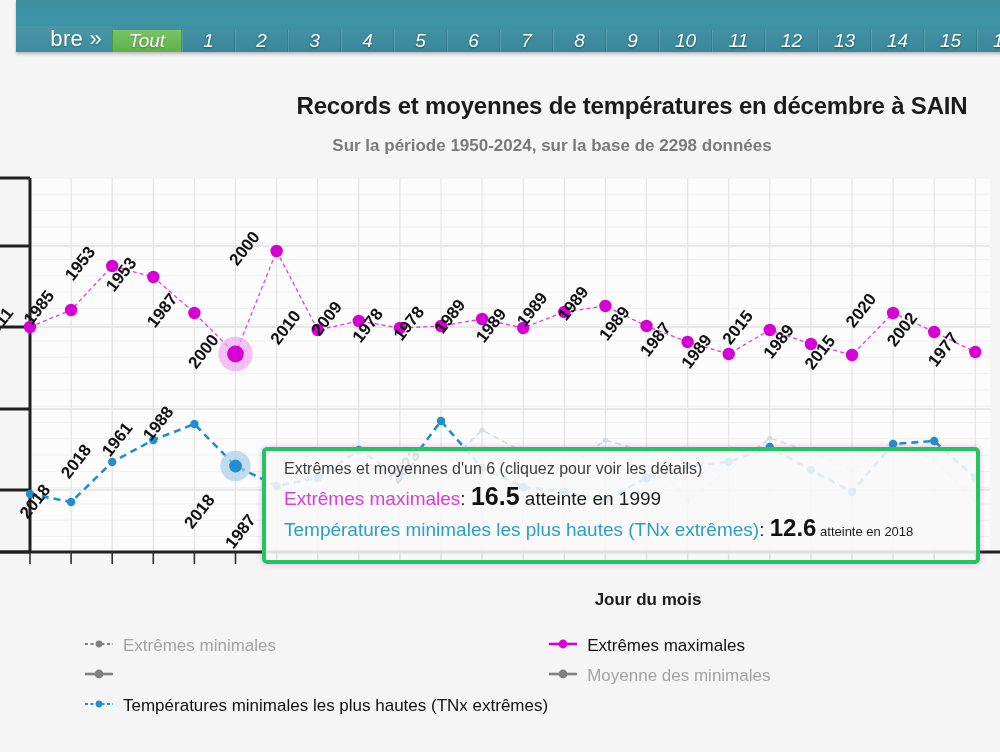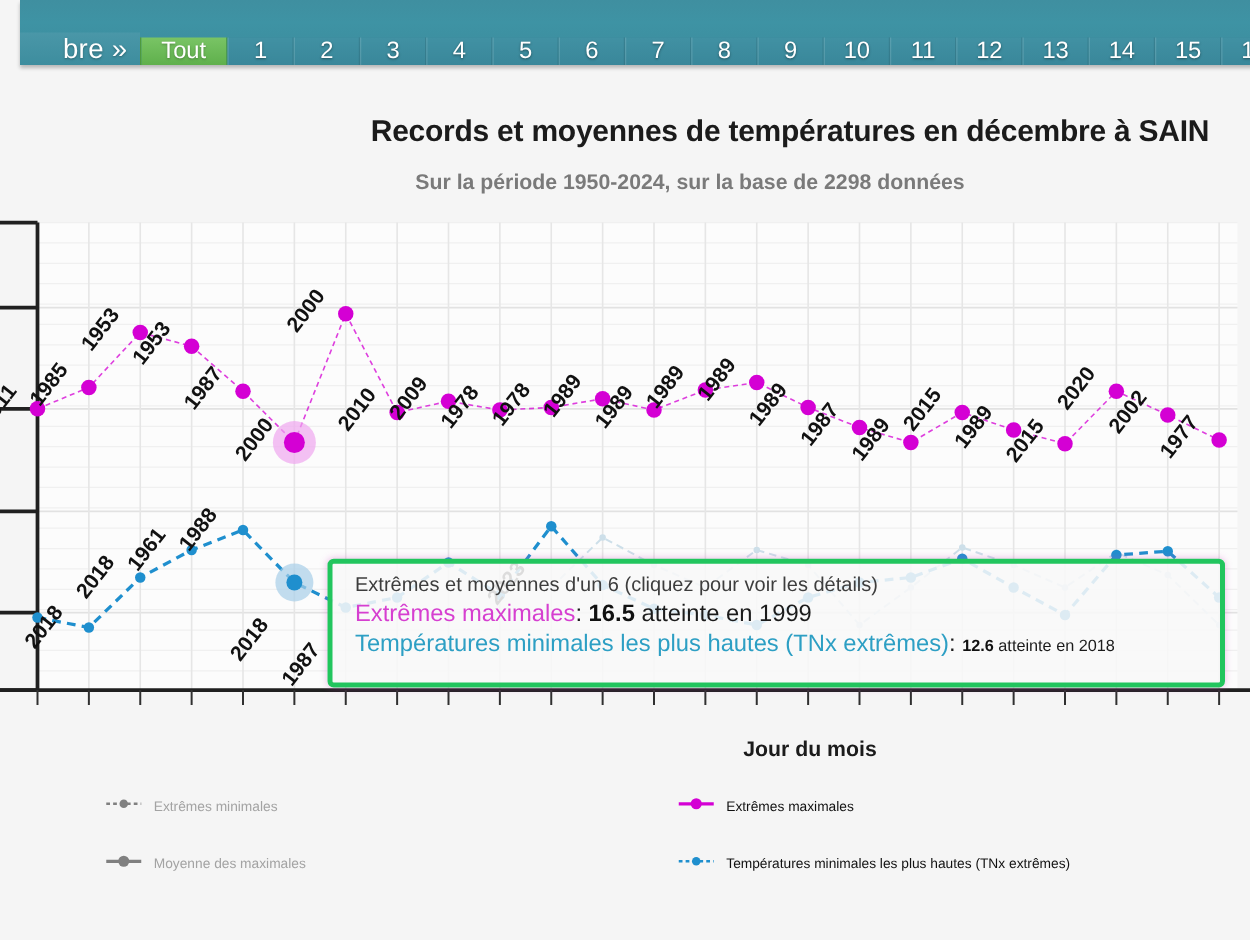--- a/index.html
+++ b/index.html
@@ -30,20 +30,21 @@
   }
   .nav-item{
     display:flex;align-items:center;justify-content:center;
     min-width:39px;padding:0 6px;
     color:#ffffff;font-size:19px;
     text-shadow:0 1px 2px rgba(0,0,0,.45);
     border-left:1px solid rgba(255,255,255,.13);
     border-right:1px solid rgba(0,0,0,.10);
     background:linear-gradient(180deg,#4191a3 0%,#39879a 100%);
     cursor:pointer;
+    font-style:italic;
   }
   .nav-item.active{
     background:linear-gradient(180deg,#79c465 0%,#5fb04c 100%);
     border-left:1px solid #4e9a3e;border-right:1px solid #4e9a3e;
     min-width:56px;
     text-shadow:0 1px 2px rgba(0,0,0,.3);
   }
 
   
   .chart-title{
@@ -91,21 +92,21 @@
 
   
   .legend{
     position:absolute;left:0;top:634px;width:1000px;height:90px;
     display:grid;grid-template-columns:1fr 1fr;
     column-gap:0px;row-gap:1px;
     padding-left:84px;box-sizing:border-box;
   }
   .lg{display:flex;align-items:center;height:23px;cursor:pointer;white-space:nowrap;}
   .lg .mk{flex:0 0 auto;margin-right:9px;}
-  .lg .txt{font-size:11px;}
+  .lg .txt{font-size:17px;}
   .lg.on .txt{color:#111;}
   .lg.off .txt{color:#a3a3a3;}
   .ovf{overflow:hidden;}
 </style>
 </head>
 <body>
 
 <div id="root">
 
   <div class="navbar">
@@ -347,24 +348,24 @@
           <text x="0" y="0" font-size="17" font-weight="bold" font-family="&quot;Liberation Sans&quot;, sans-serif" fill="#111" text-anchor="end" transform="translate(959.3000000000001,166) rotate(-52)">1977</text>
         </g>
       </svg>
   </div>
 
   <div class="axis-xlabel">Jour du mois</div>
 
   <div class="tooltip">
     <div class="tt-line tt-head">Extrêmes et moyennes d'un 6 (cliquez pour voir les détails)</div>
     <div class="tt-line">
-      <span class="tt-max">Extrêmes maximales</span><span class="tt-rest" style="font-size:19px">: </span><span class="tt-val" style="font-size:19px">16.5</span><span class="tt-rest" style="font-size:19px"> atteinte en 1999</span>
+      <span class="tt-max">Extrêmes maximales</span><span class="tt-rest" style="font-size:19px">: </span><span class="tt-val" style="font-size:25px">16.5</span><span class="tt-rest" style="font-size:19px"> atteinte en 1999</span>
     </div>
     <div class="tt-line">
-      <span class="tt-min">Températures minimales les plus hautes (TNx extrêmes)</span><span class="tt-rest" style="font-size:19px">: </span><span class="tt-val" style="font-size:13px">12.6</span><span class="tt-rest" style="font-size:13px"> atteinte en 2018</span>
+      <span class="tt-min">Températures minimales les plus hautes (TNx extrêmes)</span><span class="tt-rest" style="font-size:19px">: </span><span class="tt-val" style="font-size:24px">12.6</span><span class="tt-rest" style="font-size:13px"> atteinte en 2018</span>
     </div>
   </div>
 
   <div class="legend" id="legend">
       <div class="lg off">
         <span class="mk"><svg width="30" height="14" viewBox="0 0 30 14">
             <line x1="1" y1="7" x2="29" y2="7" stroke="#808080" stroke-width="2" stroke-dasharray="3,2.5"></line>
             <circle cx="15" cy="7" r="3.4" fill="#808080"></circle>
           </svg></span>
         <span class="txt">Extrêmes minimales</span>
@@ -374,21 +375,27 @@
             <line x1="1" y1="7" x2="29" y2="7" stroke="#d400d4" stroke-width="2.6" stroke-dasharray="0"></line>
             <circle cx="15" cy="7" r="4.4" fill="#d400d4"></circle>
           </svg></span>
         <span class="txt">Extrêmes maximales</span>
       </div>
       <div class="lg off">
         <span class="mk"><svg width="30" height="14" viewBox="0 0 30 14">
             <line x1="1" y1="7" x2="29" y2="7" stroke="#808080" stroke-width="2.6" stroke-dasharray="0"></line>
             <circle cx="15" cy="7" r="4.4" fill="#808080"></circle>
           </svg></span>
-        <span class="txt">Moyenne des maximales</span>
+      </div>
+      <div class="lg off">
+        <span class="mk"><svg width="30" height="14" viewBox="0 0 30 14">
+            <line x1="1" y1="7" x2="29" y2="7" stroke="#808080" stroke-width="2.6" stroke-dasharray="0"></line>
+            <circle cx="15" cy="7" r="4.4" fill="#808080"></circle>
+          </svg></span>
+        <span class="txt">Moyenne des minimales</span>
       </div>
       <div class="lg on">
         <span class="mk"><svg width="30" height="14" viewBox="0 0 30 14">
             <line x1="1" y1="7" x2="29" y2="7" stroke="#1f8fce" stroke-width="2" stroke-dasharray="3,2.5"></line>
             <circle cx="15" cy="7" r="3.4" fill="#1f8fce"></circle>
           </svg></span>
         <span class="txt">Températures minimales les plus hautes (TNx extrêmes)</span>
       </div>
     </div>
 

